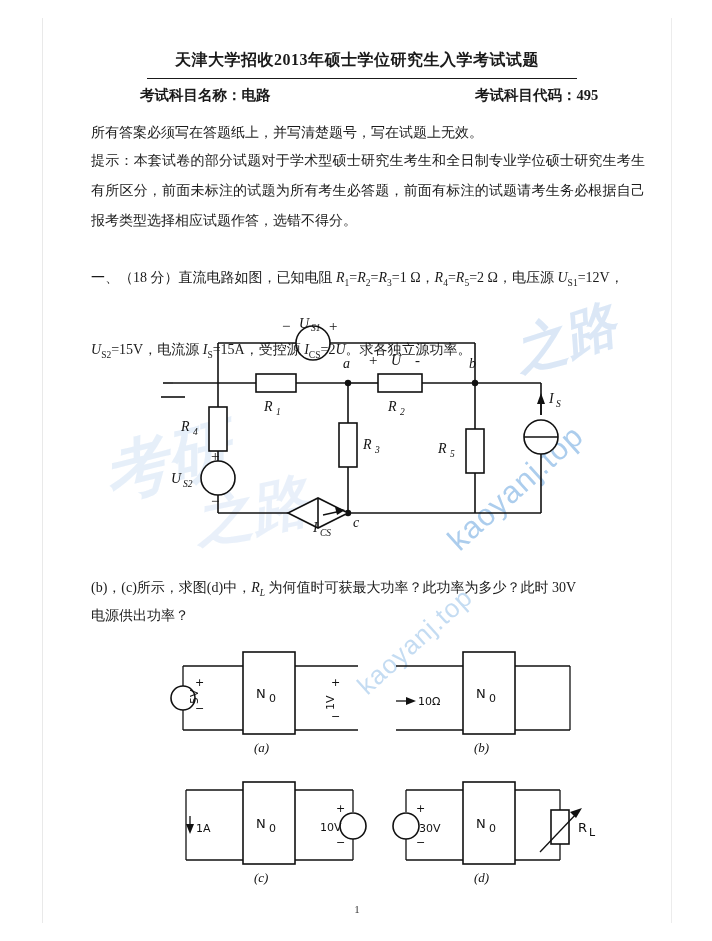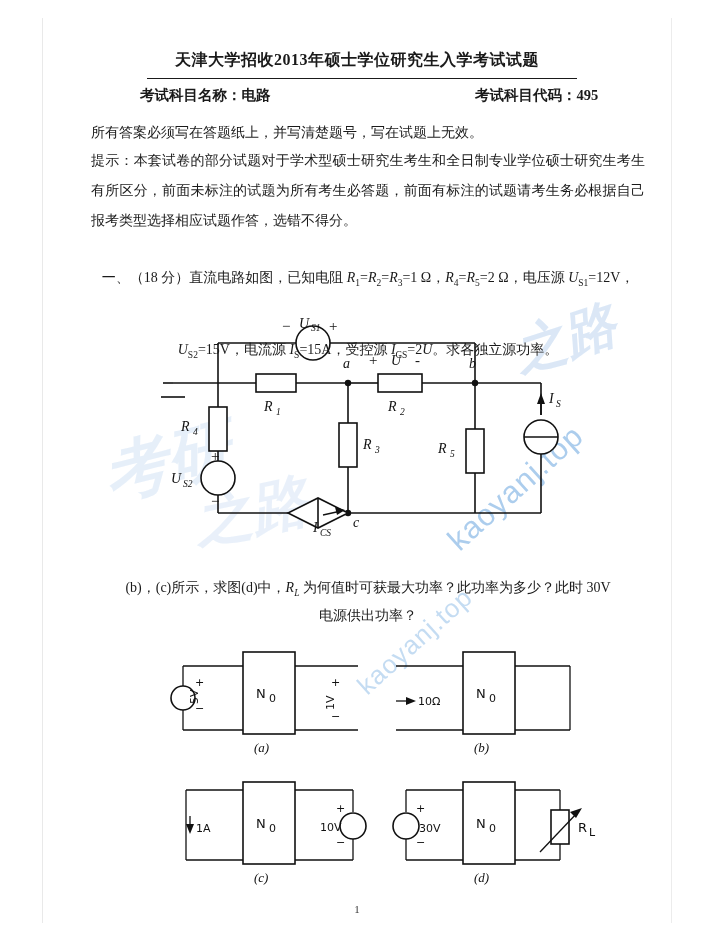--- a/index.html
+++ b/index.html
@@ -93,21 +93,20 @@
     line-height: 30px;
     z-index: 3;
   }
   .q-head {
     position: absolute;
     left: 48px;
     right: 26px;
     font-size: 14px;
     line-height: 30px;
     z-index: 3;
-    text-align: center;
   }
   sub { font-size: .68em; }
   .pagenum {
     position: absolute;
     left: 0; right: 0;
     top: 885px;
     text-align: center;
     font-size: 11px;
     color: #3a3a3a;
     z-index: 3;

